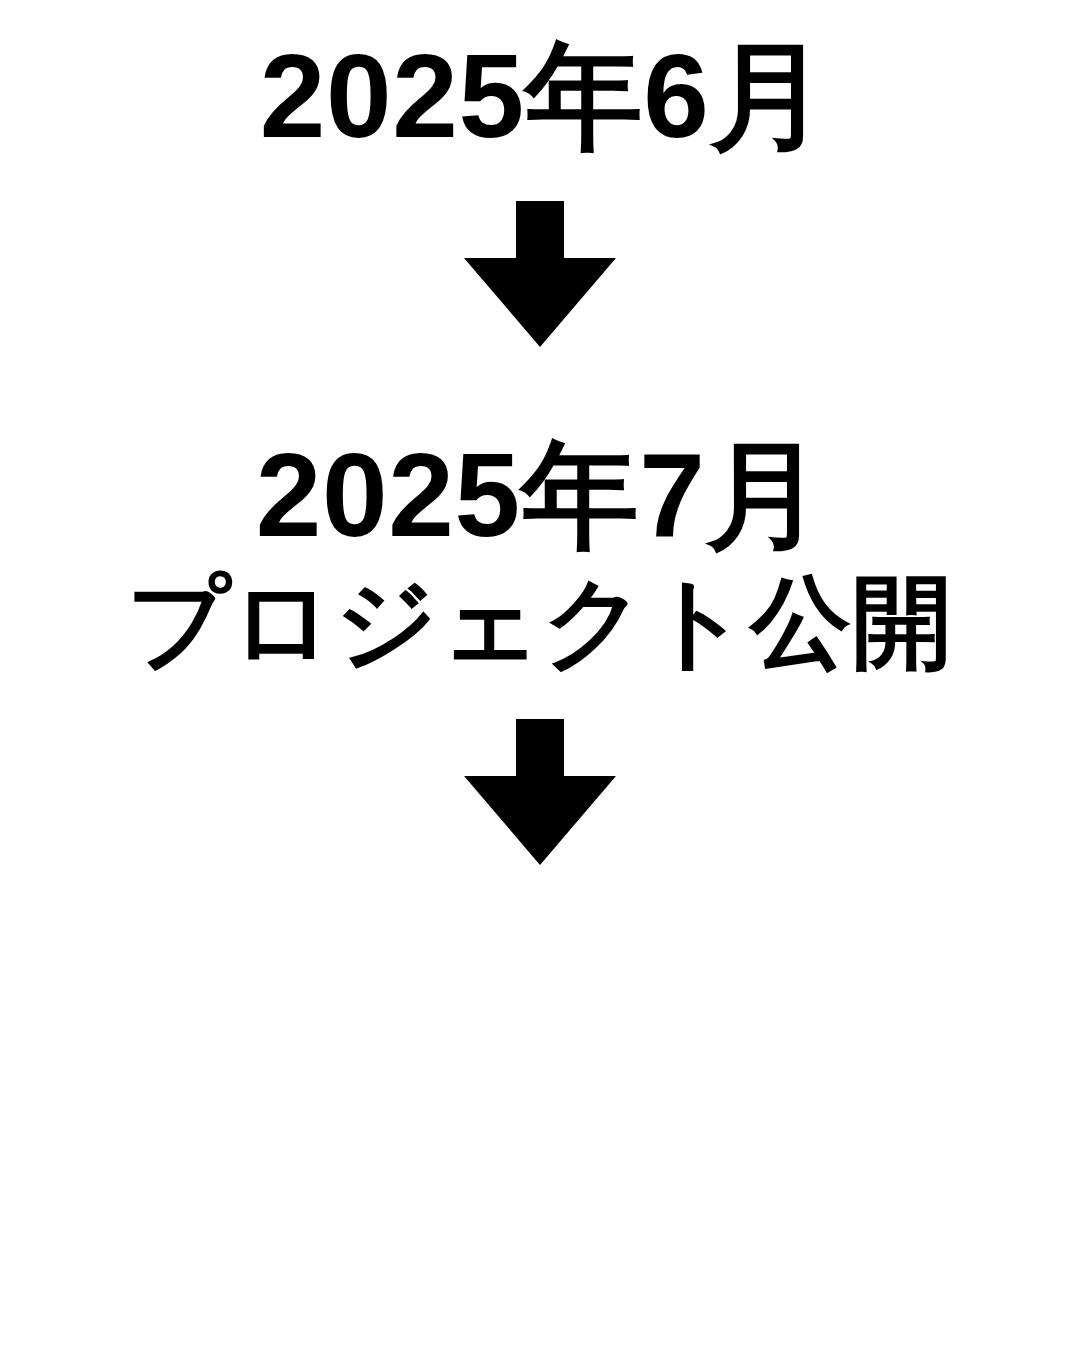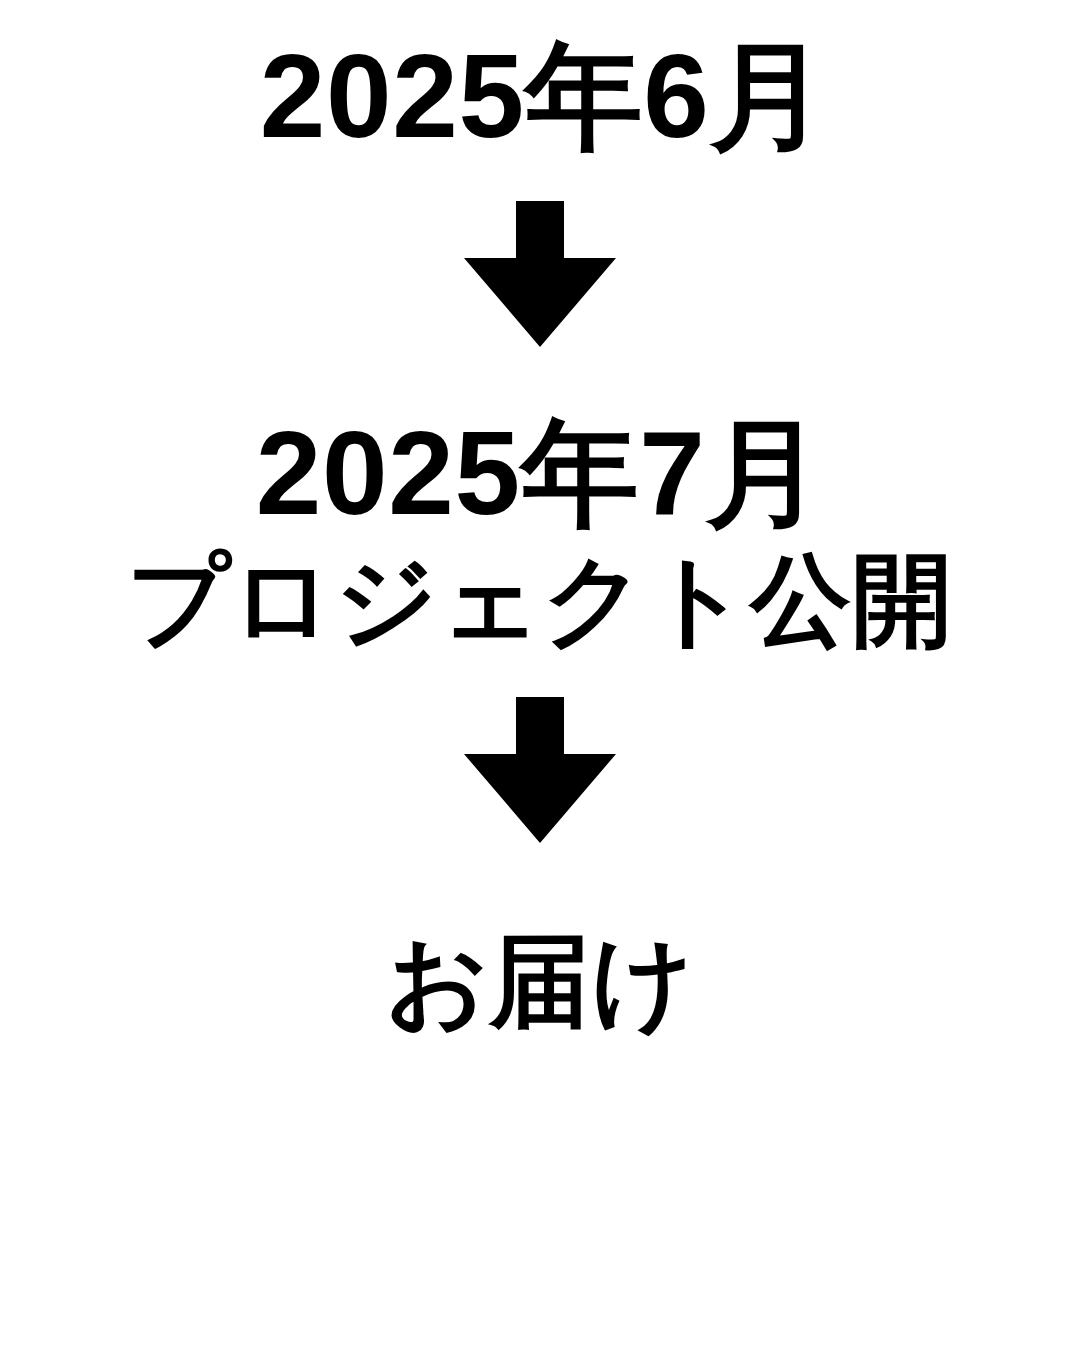--- a/index.html
+++ b/index.html
@@ -55,21 +55,21 @@
   .line-body {
     font-size: 101px;
   }
 
   
   .line-date-wide {
     font-size: 112px;
   }
 
   .step-1 { margin-top: 0; padding-left: 8px; }
-  .step-2 { margin-top: 24px; }
+  .step-2 { margin-top: 46px; }
   .step-3 { margin-top: 40px; }
 
   
   .arrow-wrap {
     display: flex;
     align-items: center;
     justify-content: center;
     width: 100%;
   }
   .arrow-wrap-1 { margin-top: 36px; margin-bottom: 34px; }
@@ -111,16 +111,15 @@
 
   <div class="arrow-wrap arrow-wrap-2">
     <span class="arrow-down">
       <svg viewBox="0 0 152 146" xmlns="http://www.w3.org/2000/svg" aria-hidden="true">
         <polygon points="52,0 100,0 100,57 152,57 76,146 0,57 52,57" fill="#000000"></polygon>
       </svg>
     </span>
   </div>
 
   <div class="step step-3">
-    <span class="step-line line-body">お届け</span>
   </div>
 
 </div>
 
 </body></html>

